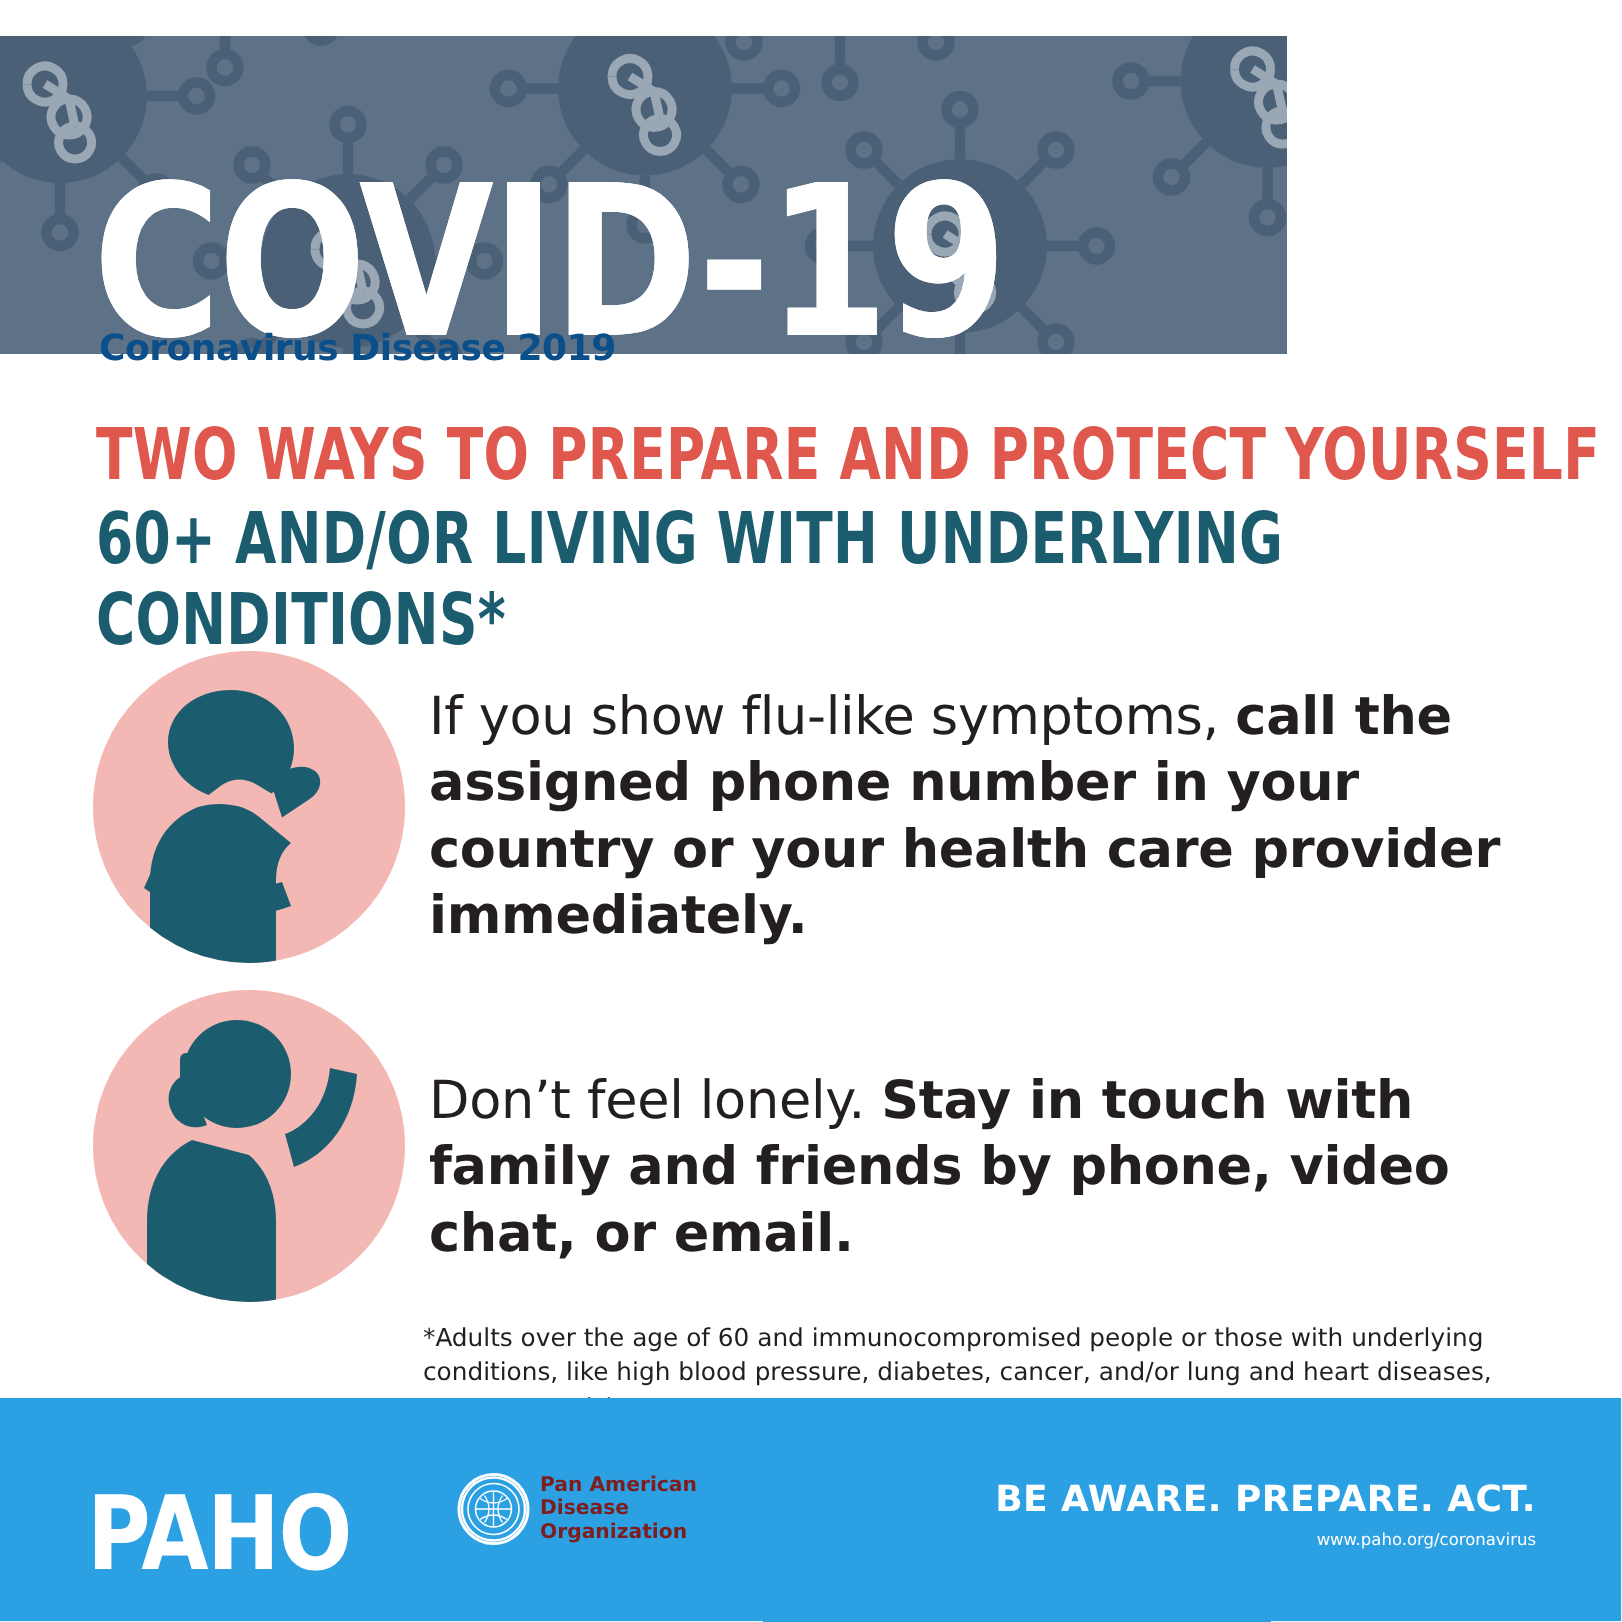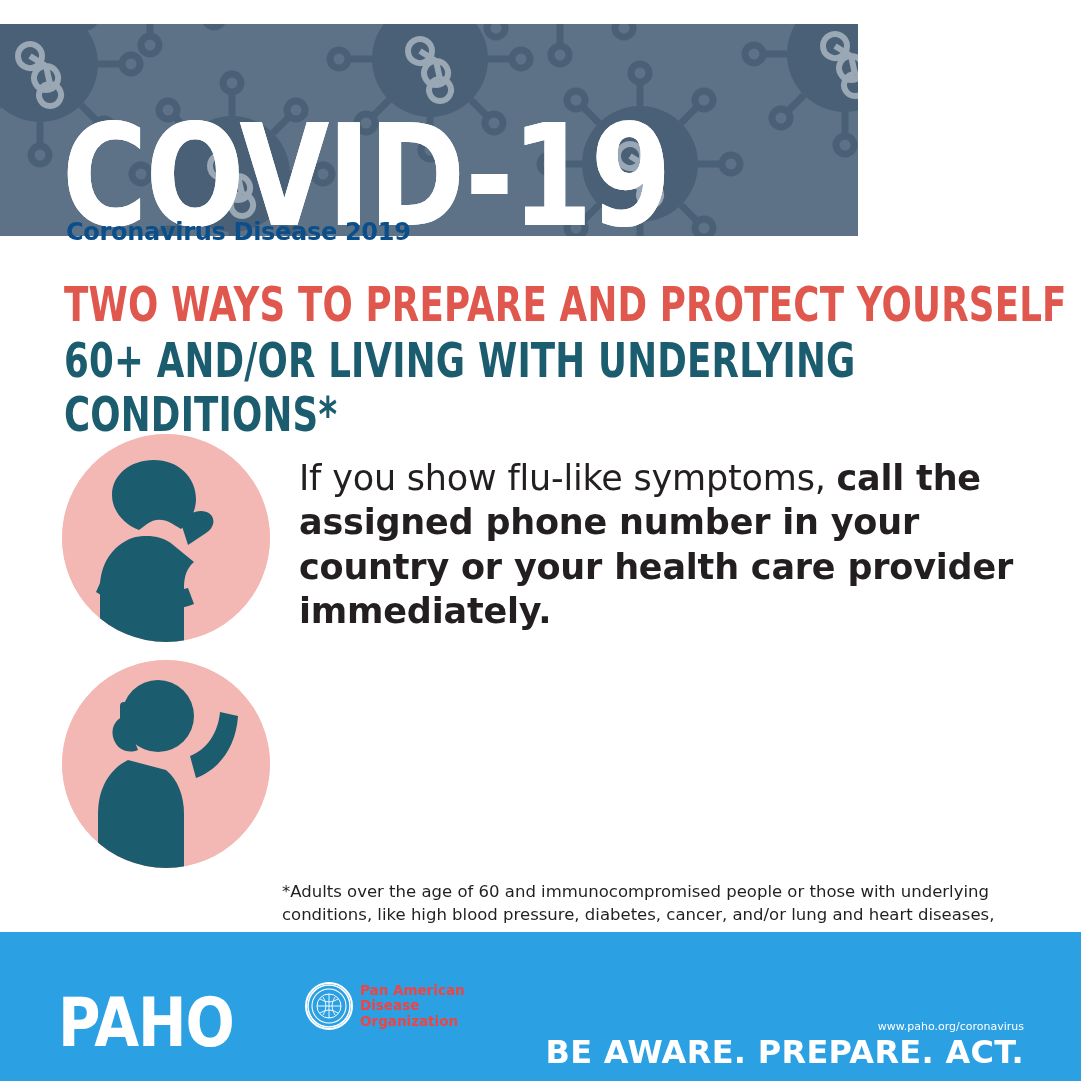--- a/index.html
+++ b/index.html
@@ -88,21 +88,21 @@
   .tip-icon {
     width: 208px;
     height: 208px;
     border-radius: 50%;
     background: #f4b8b4;
     position: relative;
     overflow: hidden;
     flex: 0 0 auto;
   }
   .tip-text {
-    margin-left: 29px;
+    margin-left: 16px;
     width: 770px;
     font-size: 35px;
     line-height: 1.27;
     color: #231f20;
     font-family: "DejaVu Sans", sans-serif;
     padding-top: 22px;
     letter-spacing: -0.2px;
   }
   .tip-text b { font-weight: bold; }
 
@@ -140,21 +140,21 @@
     color: #ffffff;
     font-family: "DejaVu Sans", sans-serif;
     letter-spacing: -1px;
     transform: scaleY(1.18);
     transform-origin: left top;
   }
   .logo-block {
     position: absolute;
     display: flex;
     align-items: center;
-    color: #ef4444;
+    color: #7f1d1d;
   }
   .logo-seal {
     border-radius: 50%;
     border: 2px solid #ffffff;
     position: relative;
     flex: 0 0 auto;
     overflow: hidden;
   }
   .logo-lines {
     margin-left: 7px;
@@ -165,26 +165,25 @@
   }
   .logo-lines .tiny {
     font-size: 6.5px;
     font-weight: bold;
     letter-spacing: 0.2px;
   }
   .tagline {
     position: absolute;
     right: 57px;
     top: 985px;
-    font-size: 32px;
+    font-size: 24px;
     font-weight: bold;
     color: #ffffff;
     font-family: "DejaVu Sans", sans-serif;
     letter-spacing: 0.3px;
-    margin-top: 48px;
   }
   .url {
     position: absolute;
     right: 57px;
     top: 1020px;
     font-size: 11px;
     color: #ffffff;
     font-family: "DejaVu Sans", sans-serif;
   }
 </style>
@@ -275,20 +274,23 @@
           <path d="M66 100 c-20 10 -30 30 -30 54 l0 62 l86 0 l0 -62 c0 -18 -6 -34 -18 -44 z"></path>
 
           <path d="M128 96 c16 -6 28 -22 30 -44 l18 4 c-2 32 -20 54 -42 62 z"></path>
 
           <path d="M62 56 c-10 4 -14 14 -10 24 c4 10 14 14 24 10 l-6 -16 c-6 2 -10 -10 -2 -12 z"></path>
 
           <rect x="58" y="42" width="16" height="30" rx="4"></rect>
         </g>
       </svg>
     </div>
+    <div class="tip-text">
+      <span>Don’t feel lonely. </span><b>Stay in touch with family and friends by phone, video chat, or email.</b>
+    </div>
   </div>
 
   <div class="footnote">*Adults over the age of 60 and immunocompromised people or those with underlying conditions, like high blood pressure, diabetes, cancer, and/or lung and heart diseases, are more at risk.</div>
 
   <div class="footer"></div>
 
   <div class="paho-word">PAHO</div>
 
   <div class="logo-block" style="left:305px; top:982px;">
     <div class="logo-seal" style="width:44px;height:44px;">

